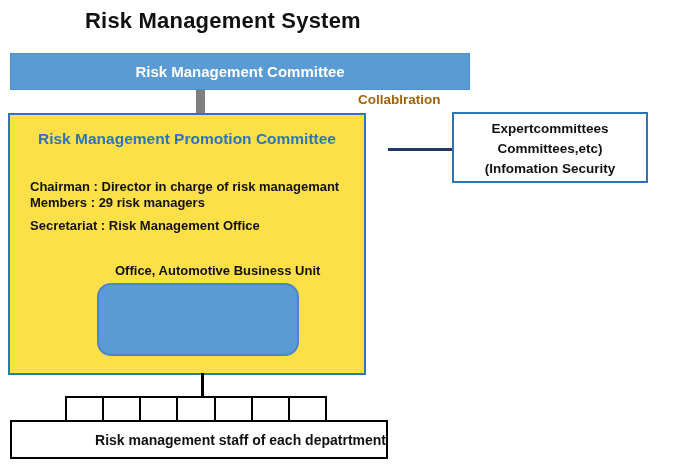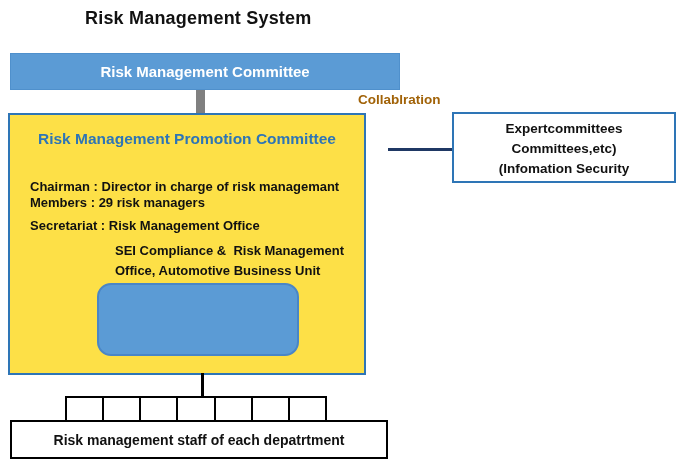--- a/index.html
+++ b/index.html
@@ -1,25 +1,25 @@
 <!DOCTYPE html>
 <html><head>
 <meta charset="utf-8">
 <style>
   html, body { margin: 0; padding: 0; background: #ffffff; }
   body { width: 680px; height: 472px; font-family: "Liberation Sans", sans-serif; }
   .canvas { position: relative; width: 680px; height: 472px; background: #ffffff; overflow: hidden; }
 
   .page-title {
     position: absolute; left: 85px; top: 8px;
-    font-size: 18px; font-weight: bold; color: #111111; letter-spacing: 0.2px;
+    font-size: 22px; font-weight: bold; color: #111111; letter-spacing: 0.2px;
   }
 
   .top-bar {
-    position: absolute; left: 10px; top: 53px; width: 390px; height: 37px;
+    position: absolute; left: 10px; top: 53px; width: 460px; height: 37px;
     background: #5B9BD5; border: 1px solid #4f90cc; box-sizing: border-box;
     display: flex; align-items: center; justify-content: center;
     color: #ffffff; font-weight: bold; font-size: 15px;
   }
 
   .gray-connector {
     position: absolute; left: 196px; top: 90px; width: 9px; height: 24px;
     background: #808080;
   }
 
@@ -58,21 +58,21 @@
   .sub-line.s0 { top: 9px; }
   .sub-line.s1 { top: 31px; }
   .sub-line.s2 { top: 53px; }
 
   .navy-line {
     position: absolute; left: 388px; top: 148px; width: 65px; height: 3px;
     background: #1F3864;
   }
 
   .expert-box {
-    position: absolute; left: 452px; top: 112px; width: 224px; height: 71px;
+    position: absolute; left: 452px; top: 112px; width: 196px; height: 71px;
     border: 2px solid #2E75B6; box-sizing: border-box; background: #ffffff;
     text-align: center;
   }
   .expert-line {
     font-size: 13.5px; font-weight: bold; color: #111111; line-height: 20px;
   }
   .expert-box .pad { height: 5px; }
 
   .drop-line {
     position: absolute; left: 201px; top: 373px; width: 3px; height: 23px;
@@ -85,21 +85,21 @@
   }
   .comb-cell {
     flex: 1; border: 2px solid #000000; background: #ffffff;
     margin-left: -2px; box-sizing: border-box;
   }
   .comb-cell:first-child { margin-left: 0; }
 
   .staff-box {
     position: absolute; left: 10px; top: 420px; width: 378px; height: 39px;
     border: 2px solid #000000; box-sizing: border-box; background: #ffffff;
-    display: flex; align-items: center; justify-content: center;
+    display: flex; align-items: center; justify-content: flex-end;
     font-size: 14px; font-weight: bold; color: #111111;
   }
 </style>
 </head>
 <body>
 
 <div class="canvas">
 
   <div class="page-title">Risk Management System</div>
 
@@ -109,21 +109,20 @@
 
   <div class="gray-connector"></div>
 
   <div class="collab-label">Collablration</div>
 
   <div class="promotion-box">
     <div class="promotion-title">Risk Management Promotion Committee</div>
     <div class="info-line l0">Chairman : Director in charge of risk managemant</div>
     <div class="info-line l1">Members : 29 risk managers</div>
     <div class="info-line l2">Secretariat : Risk Management Office</div>
-    <div class="info-line l3">SEI Compliance &amp;  Risk Management</div>
     <div class="info-line l4">Office, Automotive Business Unit</div>
 
     <div class="sub-box">
     </div>
   </div>
 
   <div class="navy-line"></div>
 
   <div class="expert-box">
     <div class="pad"></div>

